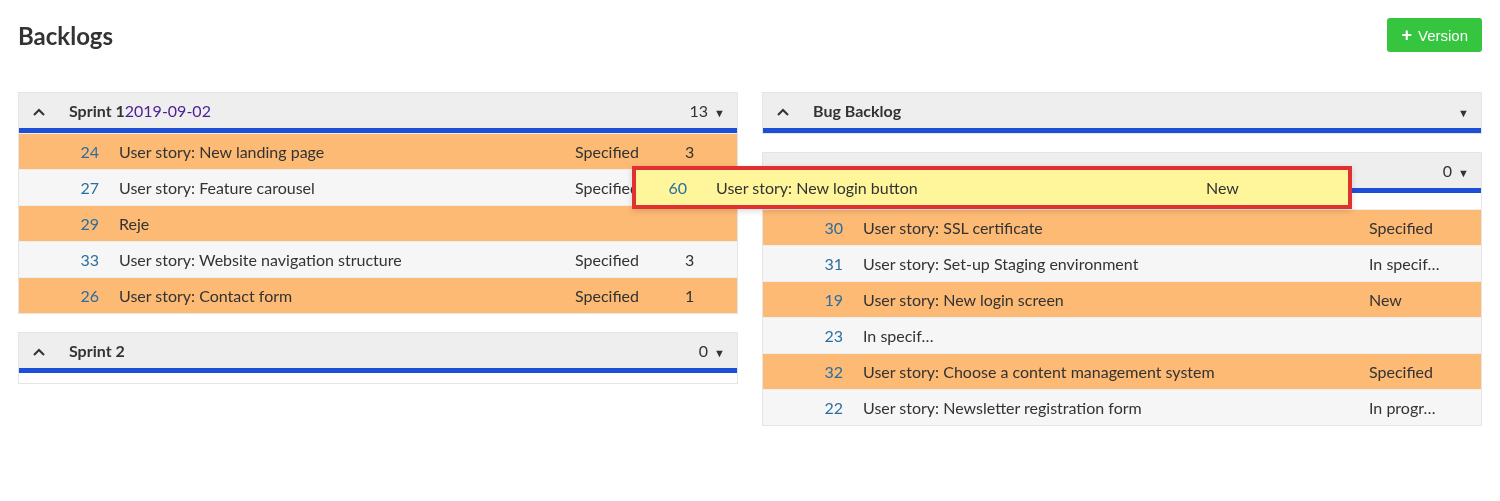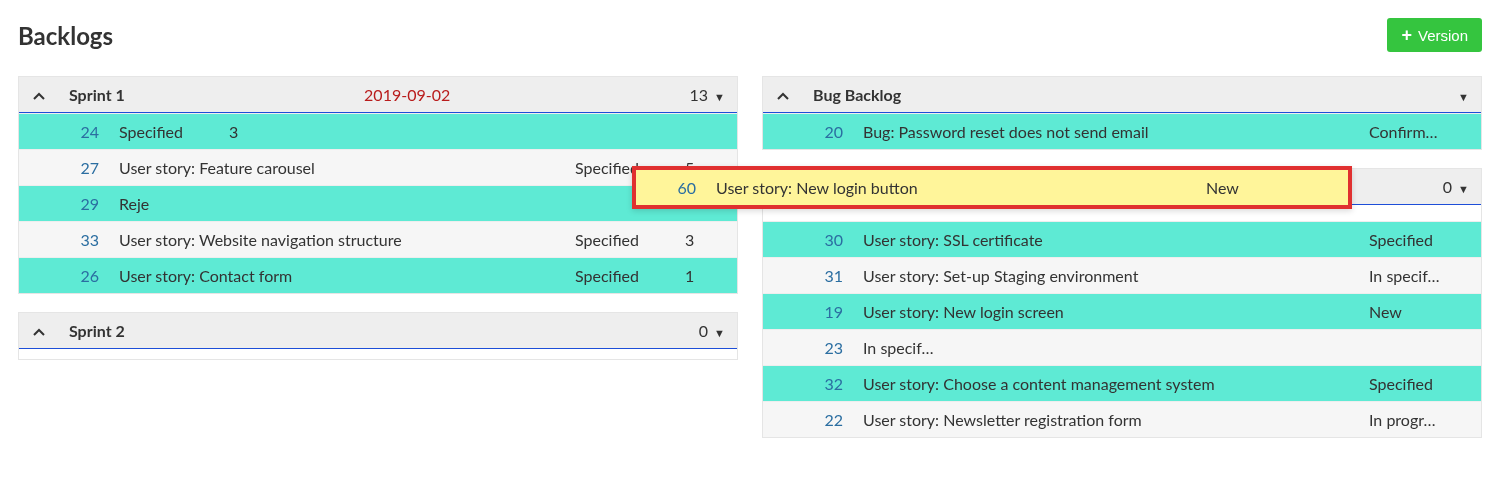--- a/index.html
+++ b/index.html
@@ -12,21 +12,21 @@
     height: 501px;
     position: relative;
   }
   .page {
     padding: 18px 18px 0 18px;
   }
   .header {
     display: flex;
     justify-content: space-between;
     align-items: center;
-    margin-bottom: 24px;
+    margin-bottom: 40px;
   }
   .page-title {
     font-size: 24px;
     font-weight: 700;
     color: #333;
   }
   .version-btn {
     background: #35c53f;
     color: #fff;
     border: none;
@@ -55,57 +55,56 @@
   .backlog {
     border: 1px solid #e5e5e5;
     margin-bottom: 18px;
   }
   .backlog-header {
     background: #eeeeee;
     display: flex;
     align-items: center;
     padding: 8px 12px 8px 10px;
     font-size: 16px;
-    border-bottom: 1px solid #1d4ed8;
+    border-bottom: 5px solid #1d4ed8;
   }
   .chevron {
     width: 20px;
     text-align: center;
     cursor: pointer;
     font-size: 14px;
     color: #333;
     margin-right: 20px;
   }
   .backlog-title {
     font-weight: 700;
     flex: 0 0 auto;
   }
   .backlog-date {
     flex: 1;
-    text-align: center;
-    color: #b91c1c;
+    color: #4c1d95;
   }
   .backlog-points {
     margin-left: auto;
     margin-right: 6px;
   }
   .caret-down {
     cursor: pointer;
     font-size: 11px;
     position: relative;
     top: 2px;
   }
   .rows { }
   .row {
     display: flex;
     align-items: center;
     padding: 8px 12px 8px 10px;
     border-top: 1px solid #eee;
     font-size: 16px;
-    background: #5eead4;
+    background: #fdba74;
   }
   .row:nth-child(even) {
     background: #f6f6f6;
   }
   .row-id {
     width: 90px;
     text-align: right;
     padding-right: 20px;
     color: #2b6ea1;
     cursor: pointer;
@@ -144,21 +143,21 @@
     border: 4px solid #e03030;
     padding: 8px 12px 8px 10px;
     display: flex;
     align-items: center;
     font-size: 16px;
     box-shadow: 0 2px 6px rgba(0,0,0,0.15);
   }
   .drag-item .row-id {
     width: 70px;
     text-align: right;
-    padding-right: 20px;
+    padding-right: 29px;
     color: #2b6ea1;
   }
   .drag-item .row-title { flex: 1; }
   .drag-item .row-status { width: 130px; }
   
   .right .row-id { width: 90px; }
   .right .row-status { width: 100px; }
   
   .spacer-flex { flex:1; }
 </style>
@@ -186,20 +185,21 @@
               </svg>
           </span>
           <span class="backlog-title">Sprint 1</span>
           <span class="backlog-date">2019-09-02</span>
           <span class="backlog-points">13</span>
           <span class="caret-down">▼</span>
         </div>
         <div class="rows">
           <div class="row">
             <span class="row-id">24</span>
+            <span class="row-title">User story: New landing page</span>
             <span class="row-status">Specified</span>
             <span class="row-pts">3</span>
           </div>
           <div class="row">
             <span class="row-id">27</span>
             <span class="row-title">User story: Feature carousel</span>
             <span class="row-status">Specified</span>
             <span class="row-pts">5</span>
           </div>
           <div class="row">
@@ -245,27 +245,20 @@
           <span class="chevron">
             <svg width="12" height="8" viewBox="0 0 12 8">
                 <path d="M1 7 L6 2 L11 7" stroke="#333" stroke-width="2" fill="none"></path>
               </svg>
           </span>
           <span class="backlog-title">Bug Backlog</span>
           <span class="spacer-flex"></span>
           <span class="backlog-points"></span>
           <span class="caret-down">▼</span>
         </div>
-        <div class="rows">
-          <div class="row">
-            <span class="row-id">20</span>
-            <span class="row-title">Bug: Password reset does not send email</span>
-            <span class="row-status row-status-wide">Confirm…</span>
-          </div>
-        </div>
       </div>
 
       <div class="backlog">
         <div class="backlog-header">
           <span class="chevron" style="visibility:hidden">
             <svg width="12" height="8" viewBox="0 0 12 8">
                 <path d="M1 7 L6 2 L11 7" stroke="#333" stroke-width="2" fill="none"></path>
               </svg>
           </span>
           <span class="backlog-title"></span>

